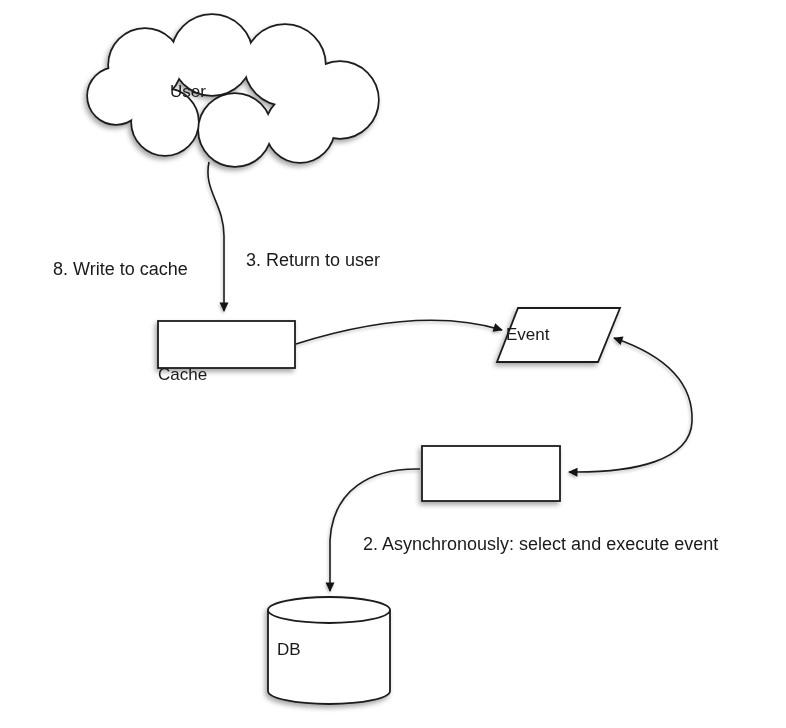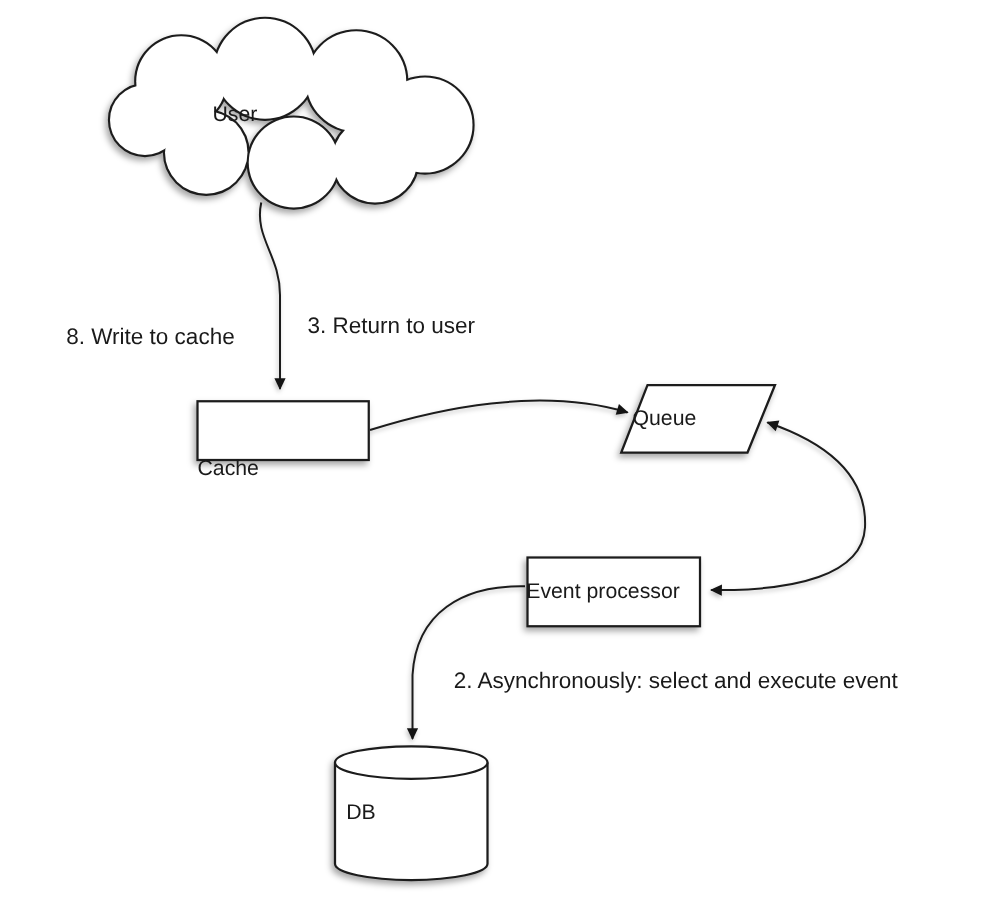--- a/index.html
+++ b/index.html
@@ -101,21 +101,20 @@
     <rect class="shape shape-shadow" x="422" y="446" width="138" height="55"></rect>
 
     <g class="shape-shadow">
       <path class="shape" d="M 268 610 L 268 691 A 61 13 0 0 0 390 691 L 390 610"></path>
       <ellipse class="shape" cx="329" cy="610" rx="61" ry="13"></ellipse>
     </g>
   </svg>
 
   <div class="node-label" style="left:170px; top:82px; width:104px;">User</div>
   <div class="node-label" style="left:158px; top:334px; width:137px;margin-top:31px;">Cache</div>
-  <div class="node-label" style="left:506px; top:325px; width:104px;">Queue</div>
-  <div class="node-label" style="left:421px; top:463px; width:140px;">Event processor</div>
+  <div class="node-label" style="left:506px; top:325px; width:104px;">Event</div>
   <div class="node-label" style="left:277px; top:640px; width:104px;">DB</div>
 
   <div class="edge-label" style="left:53px; top:259px;">8. Write to cache</div>
   <div class="edge-label" style="left:246px; top:226px;margin-top:24px;">3. Return to user</div>
   <div class="edge-label" style="left:363px; top:534px;">2. Asynchronously: select and execute event</div>
 
 </div>
 
 </body></html>

